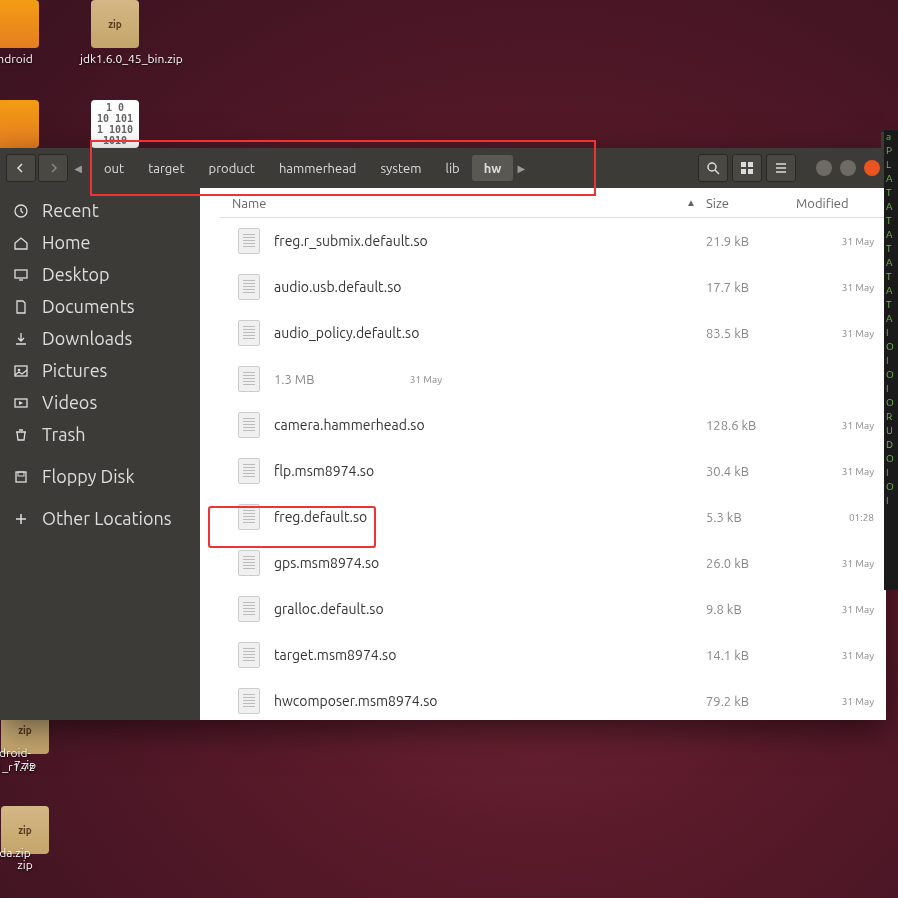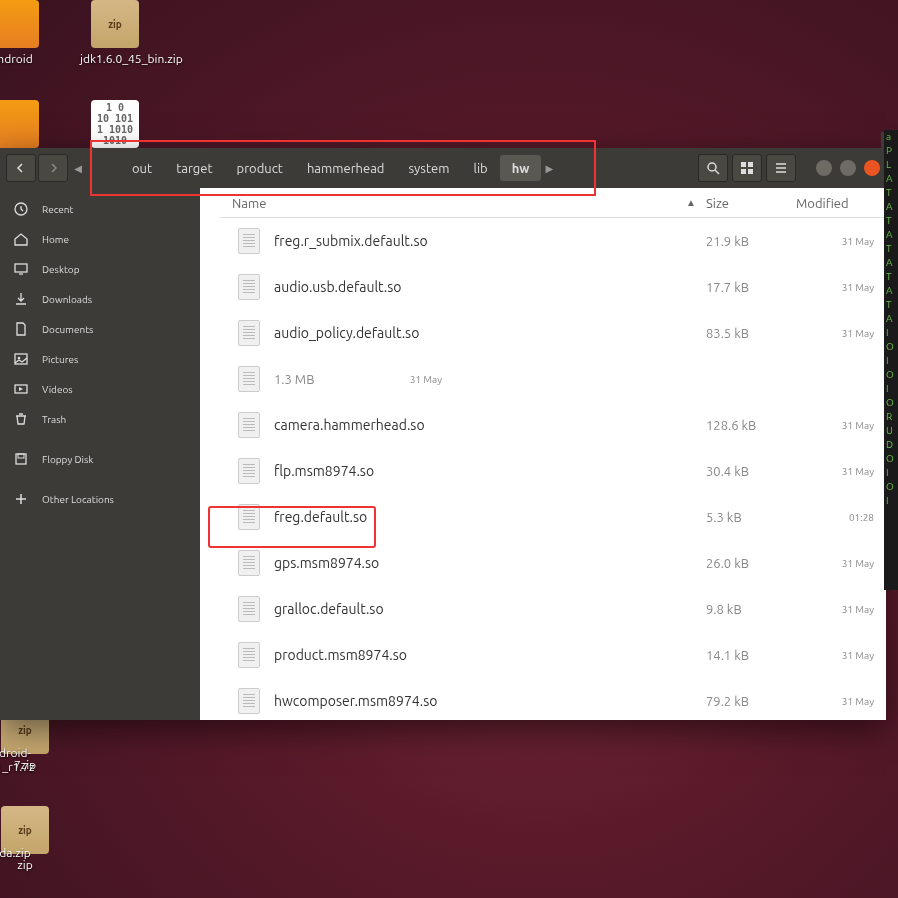--- a/index.html
+++ b/index.html
@@ -9,34 +9,34 @@
 .desktop-icon .icon-box { width: 48px; height: 48px; margin: 0 auto 4px; border-radius: 4px; display: flex; align-items: center; justify-content: center; font-size: 10px; font-weight: bold; }
 .folder-orange { background: linear-gradient(#f39c12, #e67e22); }
 .zip-box { background: linear-gradient(#d4b786, #c4a56a); color: #5a3a1a; }
 .text-file { background: #fff; color: #666; font-family: monospace; font-size: 8px; line-height: 1.1; padding: 4px; display: flex; flex-direction: column; align-items: flex-start; }
 .desktop-icon .label { text-shadow: 0 1px 2px rgba(0,0,0,0.8); line-height: 1.2; }
 
 .fm-window { position: absolute; left: 0; top: 148px; width: 886px; height: 572px; background: #fff; box-shadow: 0 10px 30px rgba(0,0,0,0.5); display: flex; flex-direction: column; }
 .toolbar { height: 40px; background: #3d3b37; display: flex; align-items: center; padding: 0 6px; position: relative; }
 .nav-btn { width: 30px; height: 28px; background: #4a4843; border: 1px solid #2a2824; border-radius: 3px; color: #ddd; display: flex; align-items: center; justify-content: center; margin-right: 2px; cursor: pointer; }
 .nav-btn.disabled { color: #777; }
-.breadcrumb { display: flex; align-items: center; margin-left: 6px; padding-left: 28px; }
+.breadcrumb { display: flex; align-items: center; margin-left: 6px; }
 .bc-chev { width: 16px; color: #999; text-align: center; font-size: 10px; }
 .bc-seg { padding: 6px 12px; color: #ddd; font-size: 13px; border-radius: 3px; cursor: pointer; }
 .bc-seg.active { background: #5a5852; font-weight: bold; }
 .toolbar-right { margin-left: auto; display: flex; align-items: center; gap: 4px; }
 .tool-btn { width: 30px; height: 28px; background: #4a4843; border: 1px solid #2a2824; border-radius: 3px; color: #ddd; display: flex; align-items: center; justify-content: center; cursor: pointer; }
 .win-ctrl { width: 16px; height: 16px; border-radius: 50%; display: inline-block; margin-left: 4px; cursor: pointer; }
 .win-min { background: #6e6b64; }
 .win-max { background: #6e6b64; }
 .win-close { background: #e95420; }
 
 .fm-body { flex: 1; display: flex; overflow: hidden; }
 .sidebar { width: 200px; background: #3d3b37; color: #ddd; padding-top: 6px; }
-.side-item { display: flex; align-items: center; padding: 6px 12px; font-size: 10px; cursor: pointer; gap: 12px; }
+.side-item { display: flex; align-items: flex-end; padding: 6px 12px; font-size: 18px; cursor: pointer; gap: 12px; }
 .side-icon { width: 18px; height: 18px; display: flex; align-items: center; justify-content: center; color: #ddd; }
 .side-sep { height: 10px; }
 
 .file-area { flex: 1; background: #fff; overflow: auto; margin-left: 20px; }
 .col-header { display: flex; align-items: center; height: 30px; border-bottom: 1px solid #ddd; font-size: 13px; color: #666; position: sticky; top: 0; background: #fff; }
 .col-name { flex: 1; padding-left: 12px; display: flex; align-items: center; }
 .col-size { width: 90px; }
 .col-mod { width: 90px; padding-right: 12px; }
 .sort-ind { margin-left: auto; margin-right: 10px; font-size: 10px; }
 .file-row { display: flex; align-items: center; height: 46px; font-size: 14px; color: #333; cursor: pointer; }
@@ -165,32 +165,32 @@
             <svg width="16" height="16" viewBox="0 0 16 16">
               <rect x="2" y="3" width="12" height="8" stroke="#ddd" stroke-width="1.3" fill="none"></rect>
               <path d="M6 13h4" stroke="#ddd" stroke-width="1.3"></path>
             </svg>
           </span>
           <span>Desktop</span>
         </div>
         <div class="side-item">
           <span class="side-icon">
             <svg width="16" height="16" viewBox="0 0 16 16">
+              <path d="M4 2h6l2 2v10H4z" stroke="#ddd" stroke-width="1.3" fill="none"></path>
+            </svg>
+          </span>
+          <span>Documents</span>
+        </div>
+        <div class="side-item">
+          <span class="side-icon">
+            <svg width="16" height="16" viewBox="0 0 16 16">
               <path d="M8 2v8m-3-3 3 3 3-3M3 13h10" stroke="#ddd" stroke-width="1.3" fill="none"></path>
             </svg>
           </span>
           <span>Downloads</span>
-        </div>
-        <div class="side-item">
-          <span class="side-icon">
-            <svg width="16" height="16" viewBox="0 0 16 16">
-              <path d="M4 2h6l2 2v10H4z" stroke="#ddd" stroke-width="1.3" fill="none"></path>
-            </svg>
-          </span>
-          <span>Documents</span>
         </div>
         <div class="side-item">
           <span class="side-icon">
             <svg width="16" height="16" viewBox="0 0 16 16">
               <rect x="2" y="3" width="12" height="10" stroke="#ddd" stroke-width="1.3" fill="none"></rect>
               <circle cx="6" cy="7" r="1.3" fill="#ddd"></circle>
               <path d="M2 12l4-3 3 2 5-4" stroke="#ddd" stroke-width="1.3" fill="none"></path>
             </svg>
           </span>
           <span>Pictures</span>
@@ -290,21 +290,21 @@
             <div class="file-mod">31 May</div>
           </div>
           <div class="file-row">
             <div class="file-icon"></div>
             <div class="file-name">gralloc.default.so</div>
             <div class="file-size">9.8 kB</div>
             <div class="file-mod">31 May</div>
           </div>
           <div class="file-row">
             <div class="file-icon"></div>
-            <div class="file-name">product.msm8974.so</div>
+            <div class="file-name">target.msm8974.so</div>
             <div class="file-size">14.1 kB</div>
             <div class="file-mod">31 May</div>
           </div>
           <div class="file-row">
             <div class="file-icon"></div>
             <div class="file-name">hwcomposer.msm8974.so</div>
             <div class="file-size">79.2 kB</div>
             <div class="file-mod">31 May</div>
           </div>
         </div>

